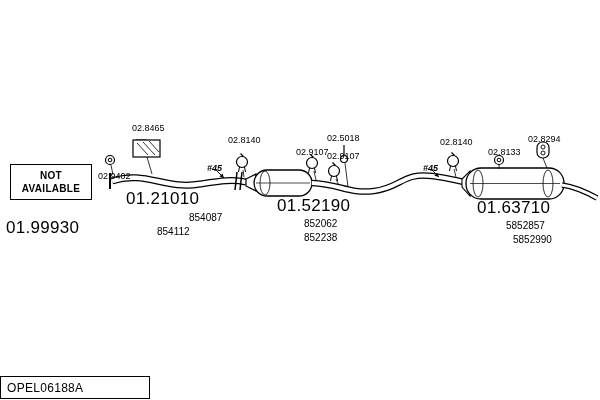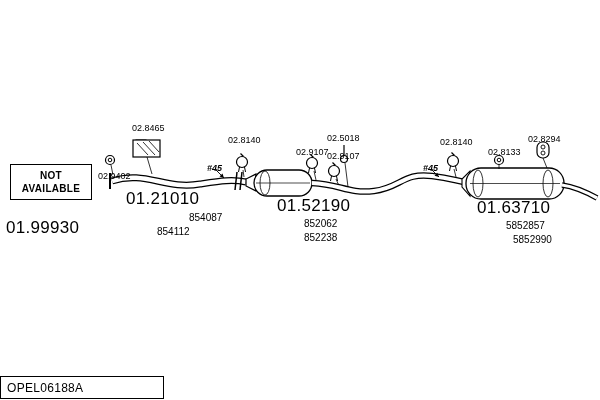--- a/index.html
+++ b/index.html
@@ -11,21 +11,21 @@
   .lbl-sm{font-size:9px;}
   .lbl-part{font-size:17px;letter-spacing:0.3px;}
   .lbl-code{font-size:10px;}
   .lbl-hash{font-size:9px;font-style:italic;font-weight:bold;}
   .na-box{
     left:10px;top:164px;width:80px;height:34px;border:1.5px solid #000;
     display:flex;flex-direction:column;align-items:center;justify-content:center;
     font-size:10px;font-weight:bold;line-height:1.35;letter-spacing:0.3px;
   }
   .footer-box{
-    left:0px;top:376px;width:164px;height:23px;border:1px solid #000;
+    left:0px;top:376px;width:150px;height:23px;border:1px solid #000;
     box-sizing:border-box;display:flex;align-items:center;padding-left:6px;
     font-size:12px;letter-spacing:0.3px;
   }
   svg.diagram{position:absolute;left:0;top:0;pointer-events:none;}
 </style>
 </head>
 <body>
 
 <div class="page">
 

